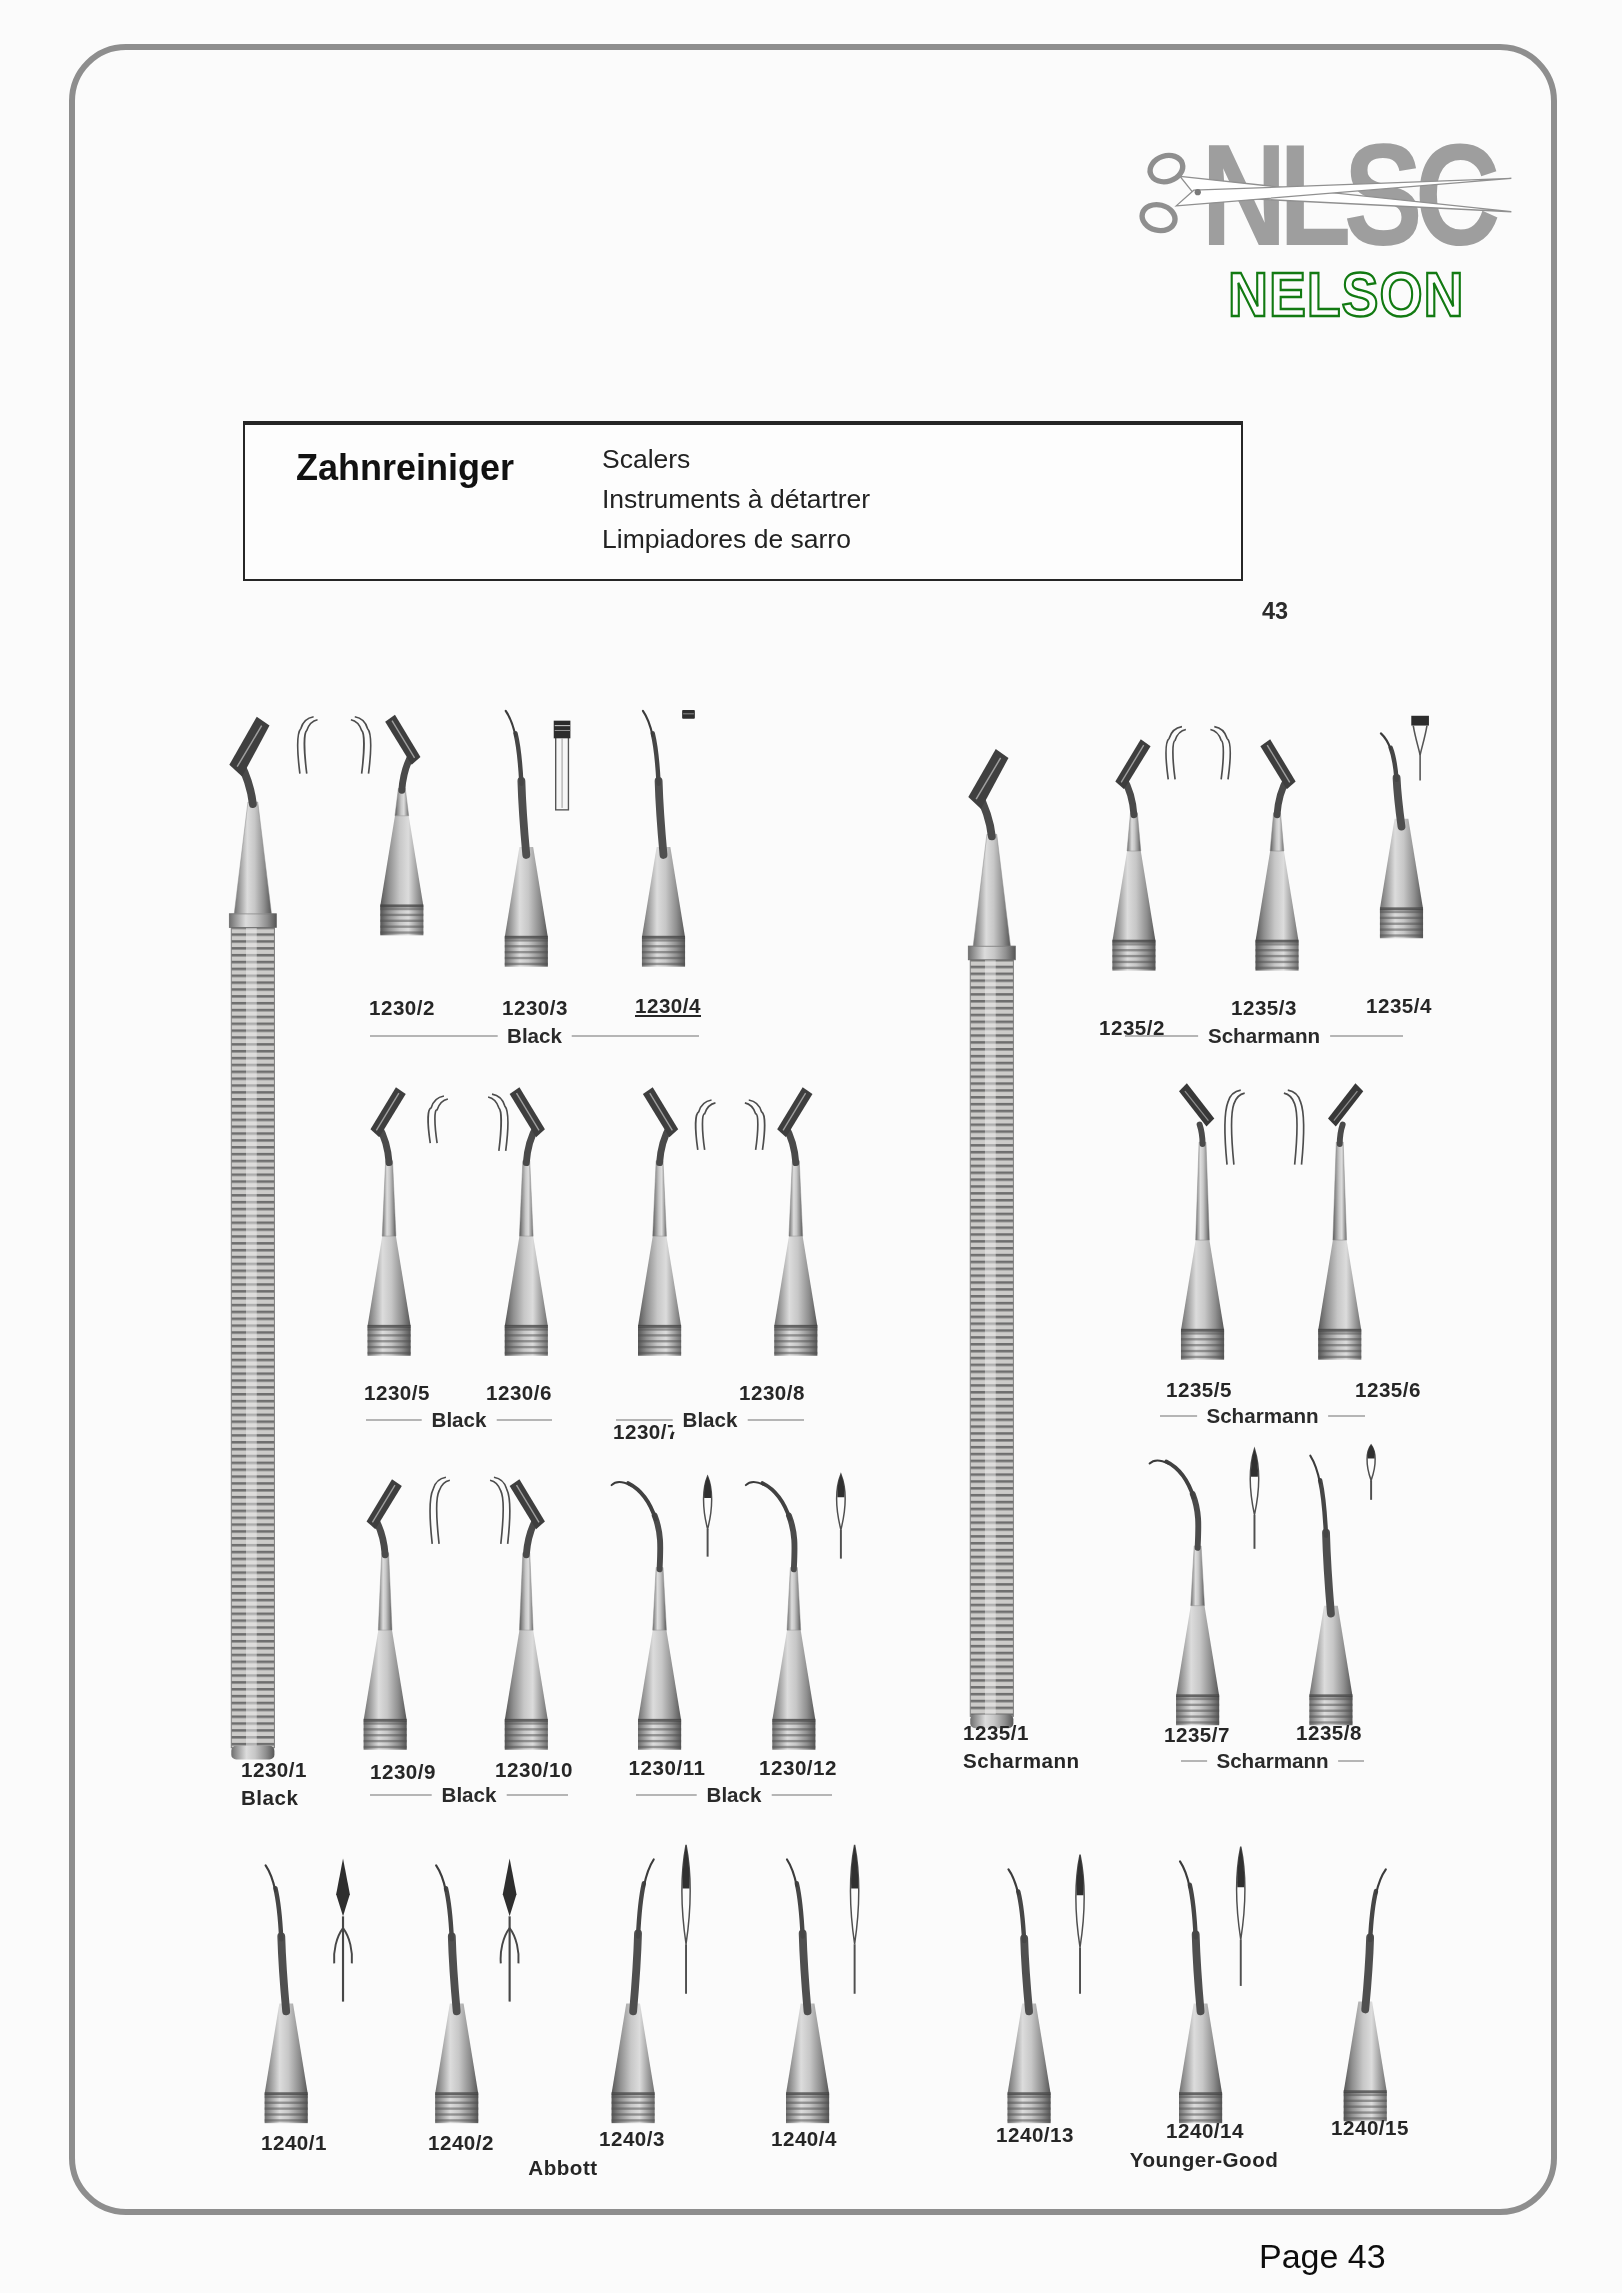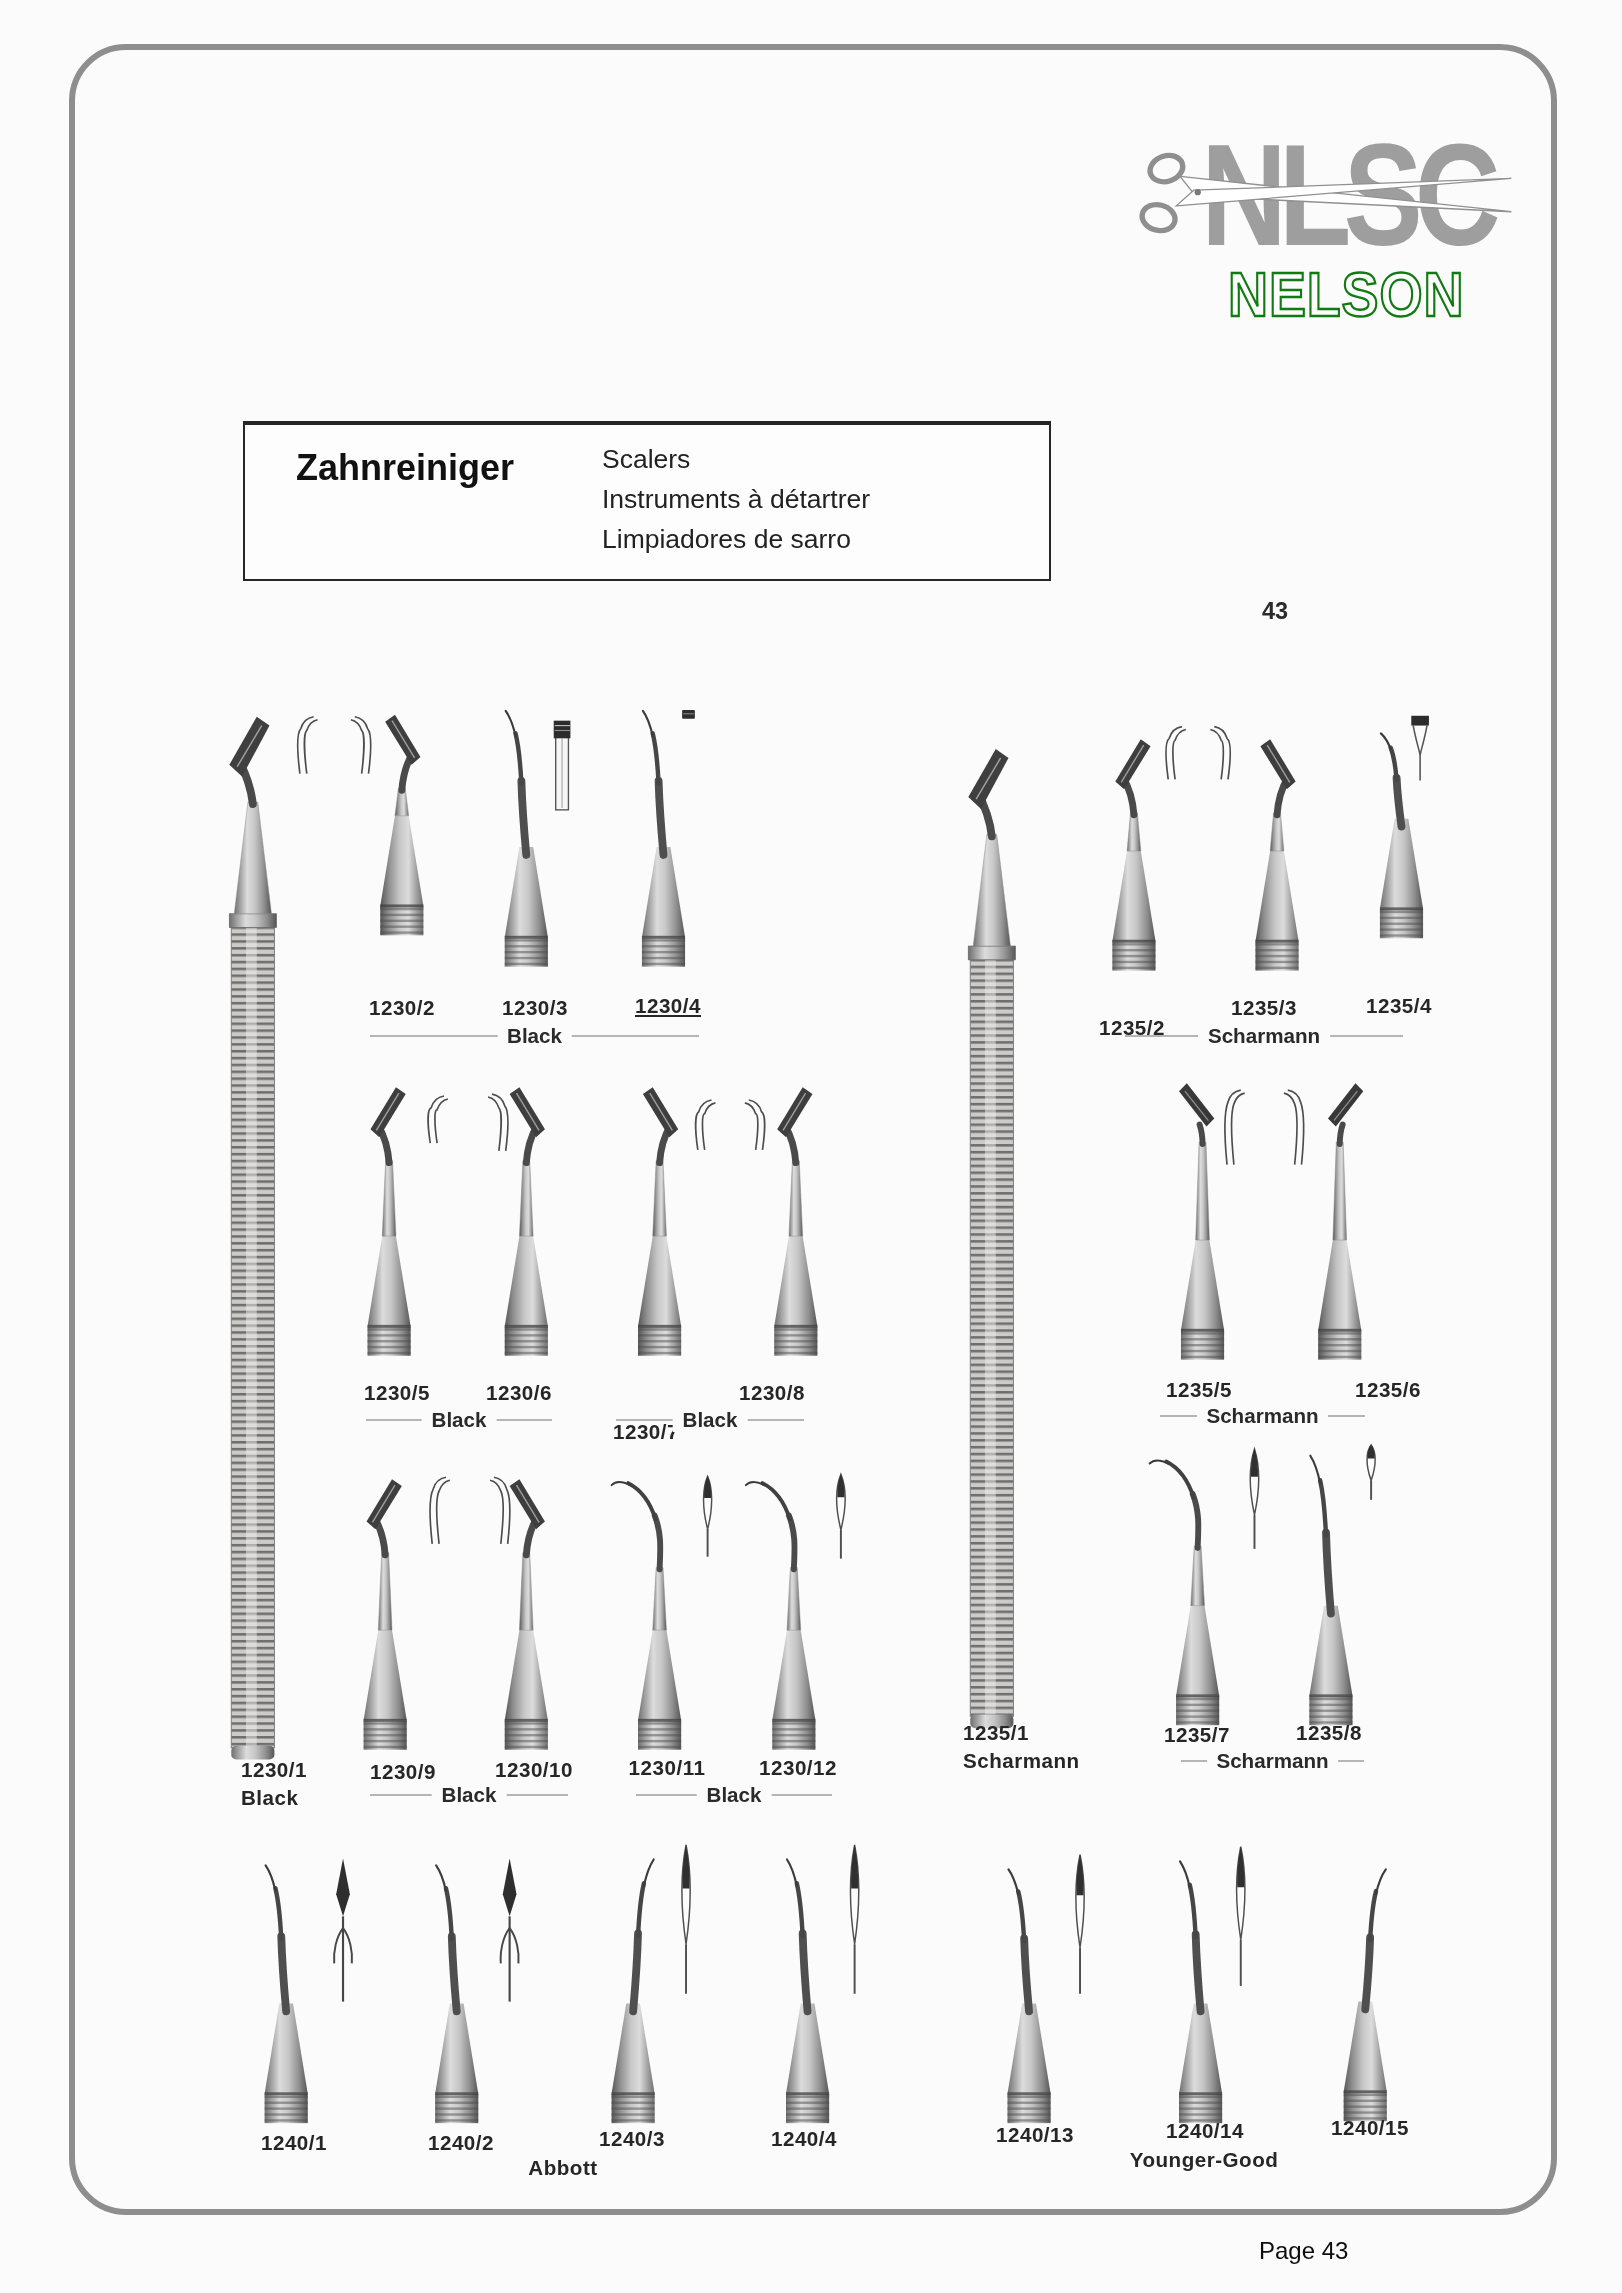--- a/index.html
+++ b/index.html
@@ -12,26 +12,26 @@
   #monogram{position:absolute;left:1201px;top:123px;font-size:145px;line-height:1;
             font-weight:900;color:#9e9e9e;letter-spacing:-9.8px;
             transform:scaleX(.82);transform-origin:left top;}
   #brand{position:absolute;left:1228px;top:263px;font-size:63px;line-height:1;font-weight:700;
          letter-spacing:1px;transform:scaleX(.88);transform-origin:left top;color:#127a12;}
   @supports (-webkit-text-stroke: 2px red){
     #brand{color:#fdfdfd;-webkit-text-stroke:2.4px #127a12;}
   }
   #scissors{position:absolute;left:1137px;top:139px;}
   
-  #title-box{position:absolute;left:243px;top:421px;width:808px;height:160px;
+  #title-box{position:absolute;left:243px;top:421px;width:1000px;height:160px;
              border:2.9px solid #262626;border-top-width:4.9px;background:#fdfdfd;box-sizing:border-box;}
   #page-title{position:absolute;left:51px;top:21.6px;font-size:36px;font-weight:700;color:#111;}
   .subtitle{position:absolute;left:357px;width:588px;font-size:26.5px;color:#222;line-height:40px;}
   #fig-num{position:absolute;left:1262px;top:598px;font-size:23.5px;font-weight:700;color:#2b2b2b;}
-  #page-num{position:absolute;left:1259px;top:2237px;font-size:24px;color:#0d0d0d;}
+  #page-num{position:absolute;left:1259px;top:2237px;font-size:34px;color:#0d0d0d;}
   
   .num{position:absolute;transform:translateX(-50%);font-size:20.6px;font-weight:700;
        color:#262626;letter-spacing:0.5px;white-space:nowrap;}
   .num-left{position:absolute;font-size:20.6px;font-weight:700;color:#262626;
             letter-spacing:0.5px;white-space:nowrap;}
   .rule{position:absolute;height:0;border-top:2px solid #b5b5b5;}
   .rule > span{position:absolute;left:50%;top:-12.7px;transform:translateX(-50%);
                background:#fbfbfb;padding:0 9.8px;font-size:20.6px;font-weight:700;
                color:#2a2a2a;white-space:nowrap;}
 </style>

